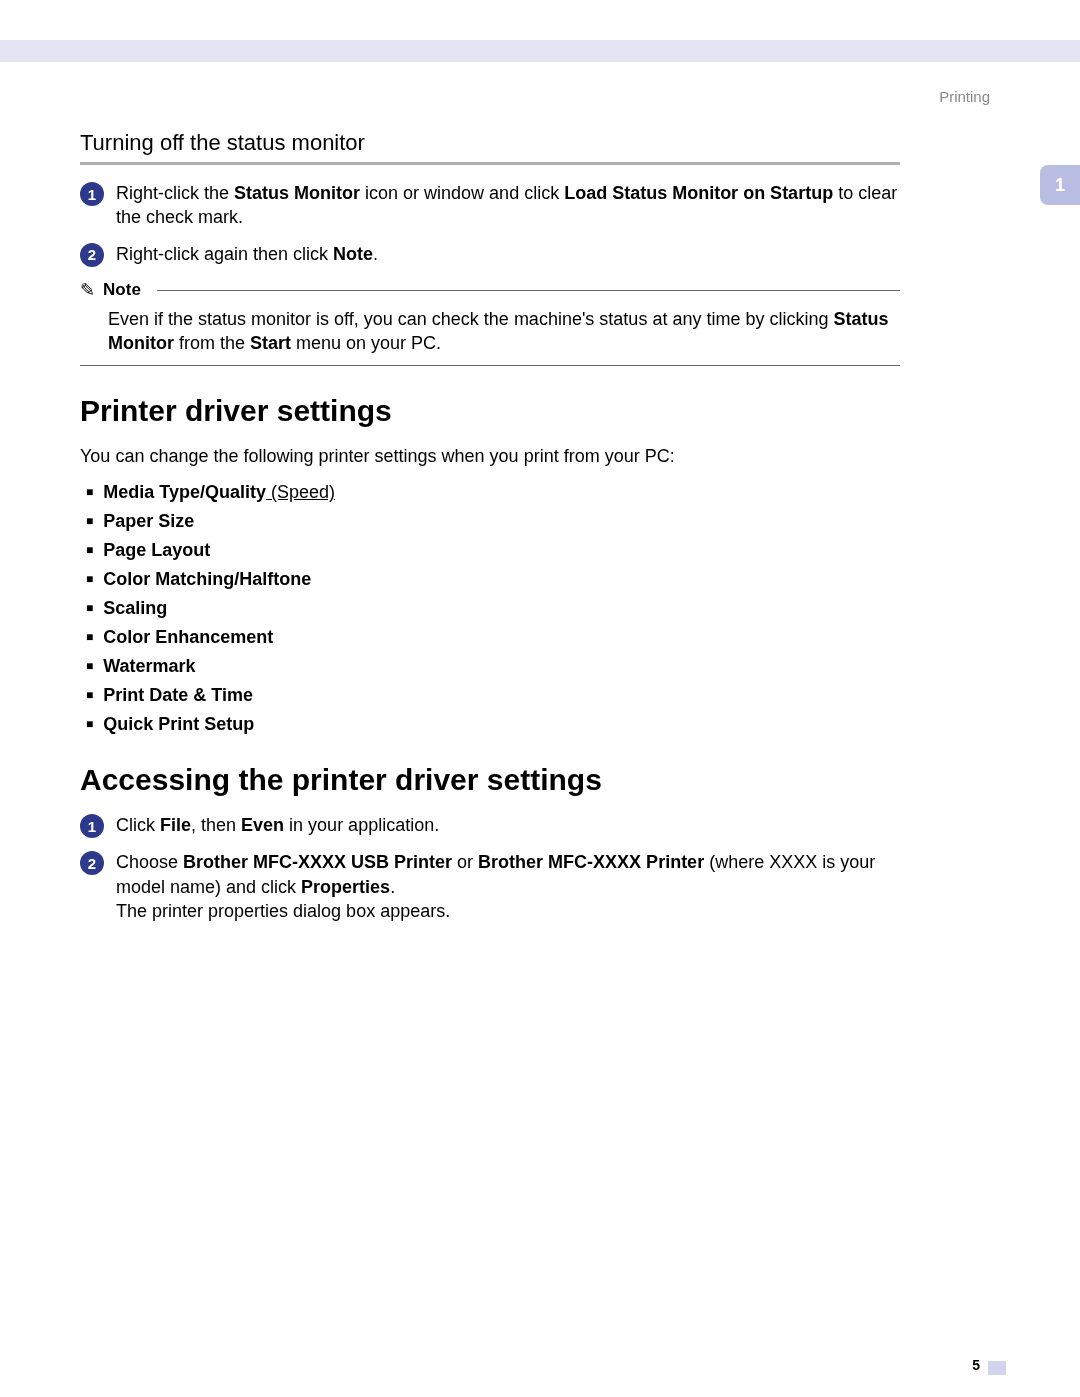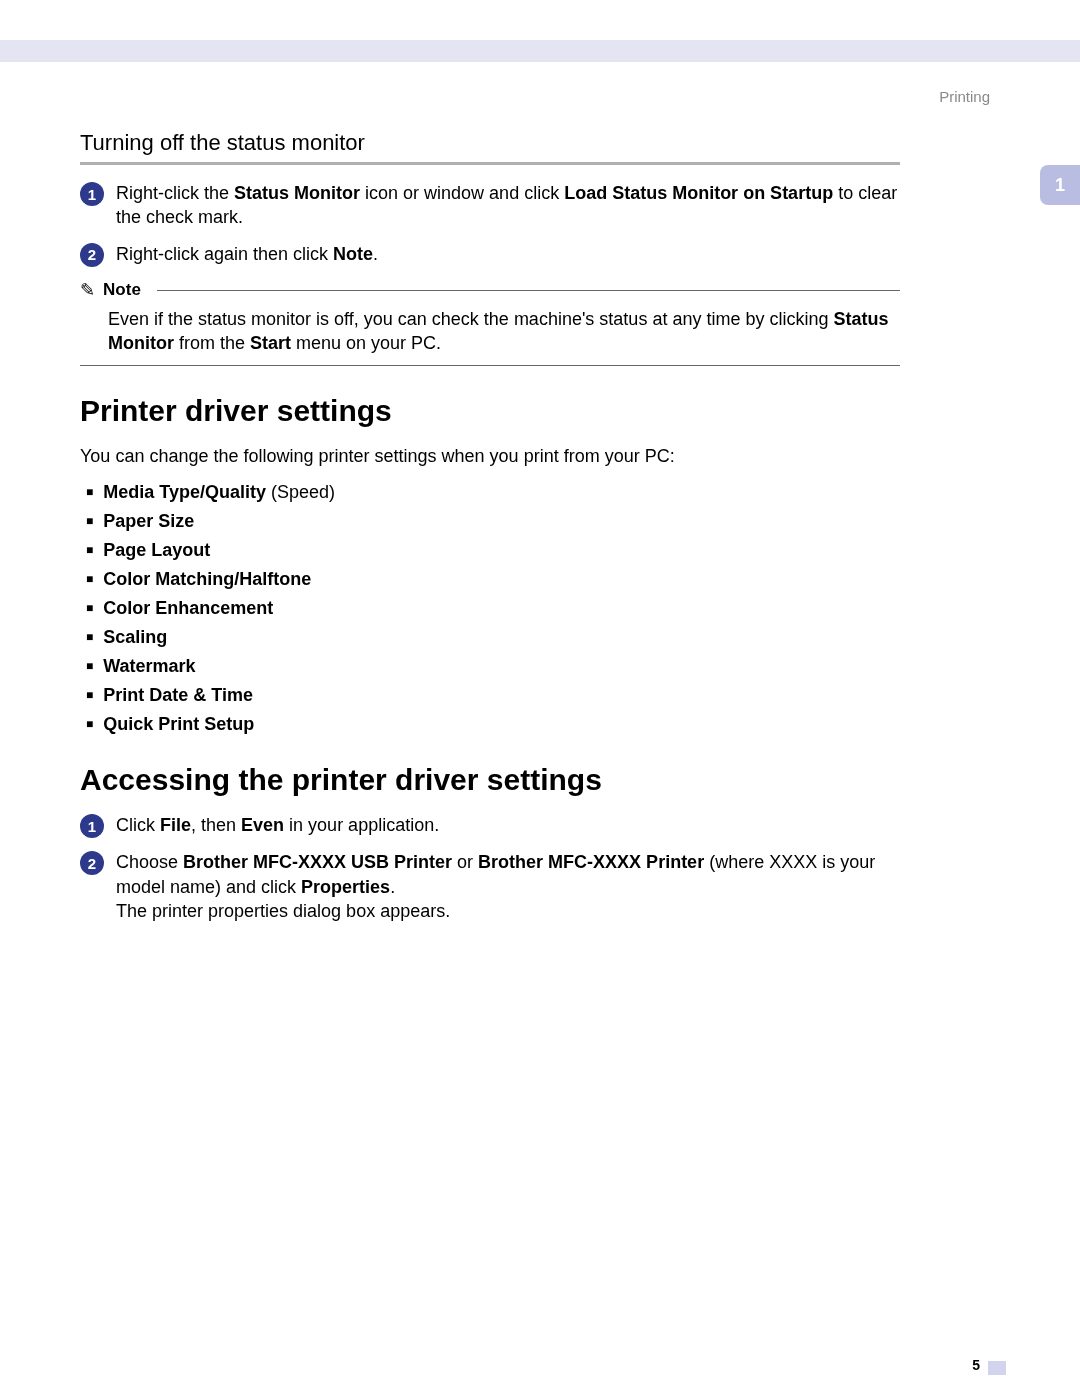--- a/index.html
+++ b/index.html
@@ -21,21 +21,21 @@
   .note-head { display: flex; align-items: center; gap: 8px; }
   .note-icon { font-size: 18px; }
   .note-title { font-weight: bold; font-size: 17px; margin-right: 8px; }
   .note-rule-top { flex: 1; border-top: 1px solid #666; height: 0; margin-top: 2px; }
   .note-body { font-size: 18px; line-height: 1.35; padding: 6px 0 10px 28px; }
   .note-rule-bottom { border-top: 1px solid #666; height: 0; }
   h1.section { font-size: 30px; font-weight: bold; margin-top: 28px; margin-bottom: 16px; }
   ul.settings { list-style: none; padding-left: 6px; }
   ul.settings li { font-size: 18px; font-weight: bold; margin-bottom: 8px; }
   ul.settings li::before { content: "■"; font-size: 12px; margin-right: 10px; position: relative; top: -2px; }
-  .nonbold { font-weight: normal; }
+  .nonbold { font-weight: normal; text-decoration: underline; }
   .pagenum { position: absolute; bottom: 24px; right: 100px; font-size: 14px; font-weight: bold; }
   .pagenum-bar { position: absolute; bottom: 22px; right: 74px; width: 18px; height: 14px; background: #d2d4ed; }
   b { font-weight: bold; }
 </style>
 </head>
 <body>
 
 <div class="page">
   <div class="topbar-line"></div>
   <div class="topbar"></div>
@@ -78,22 +78,22 @@
     </div>
 
     <h1 class="section">Printer driver settings</h1>
     <p class="body">You can change the following printer settings when you print from your PC:</p>
 
     <ul class="settings">
       <li><span>Media Type/Quality</span><span class="nonbold"> (Speed)</span></li>
       <li><span>Paper Size</span></li>
       <li><span>Page Layout</span></li>
       <li><span>Color Matching/Halftone</span></li>
+      <li><span>Scaling</span></li>
       <li><span>Color Enhancement</span></li>
-      <li><span>Scaling</span></li>
       <li><span>Watermark</span></li>
       <li><span>Print Date &amp; Time</span></li>
       <li><span>Quick Print Setup</span></li>
     </ul>
 
     <h1 class="section">Accessing the printer driver settings</h1>
 
     <div class="step">
       <div class="step-num">1</div>
       <div class="step-text">

